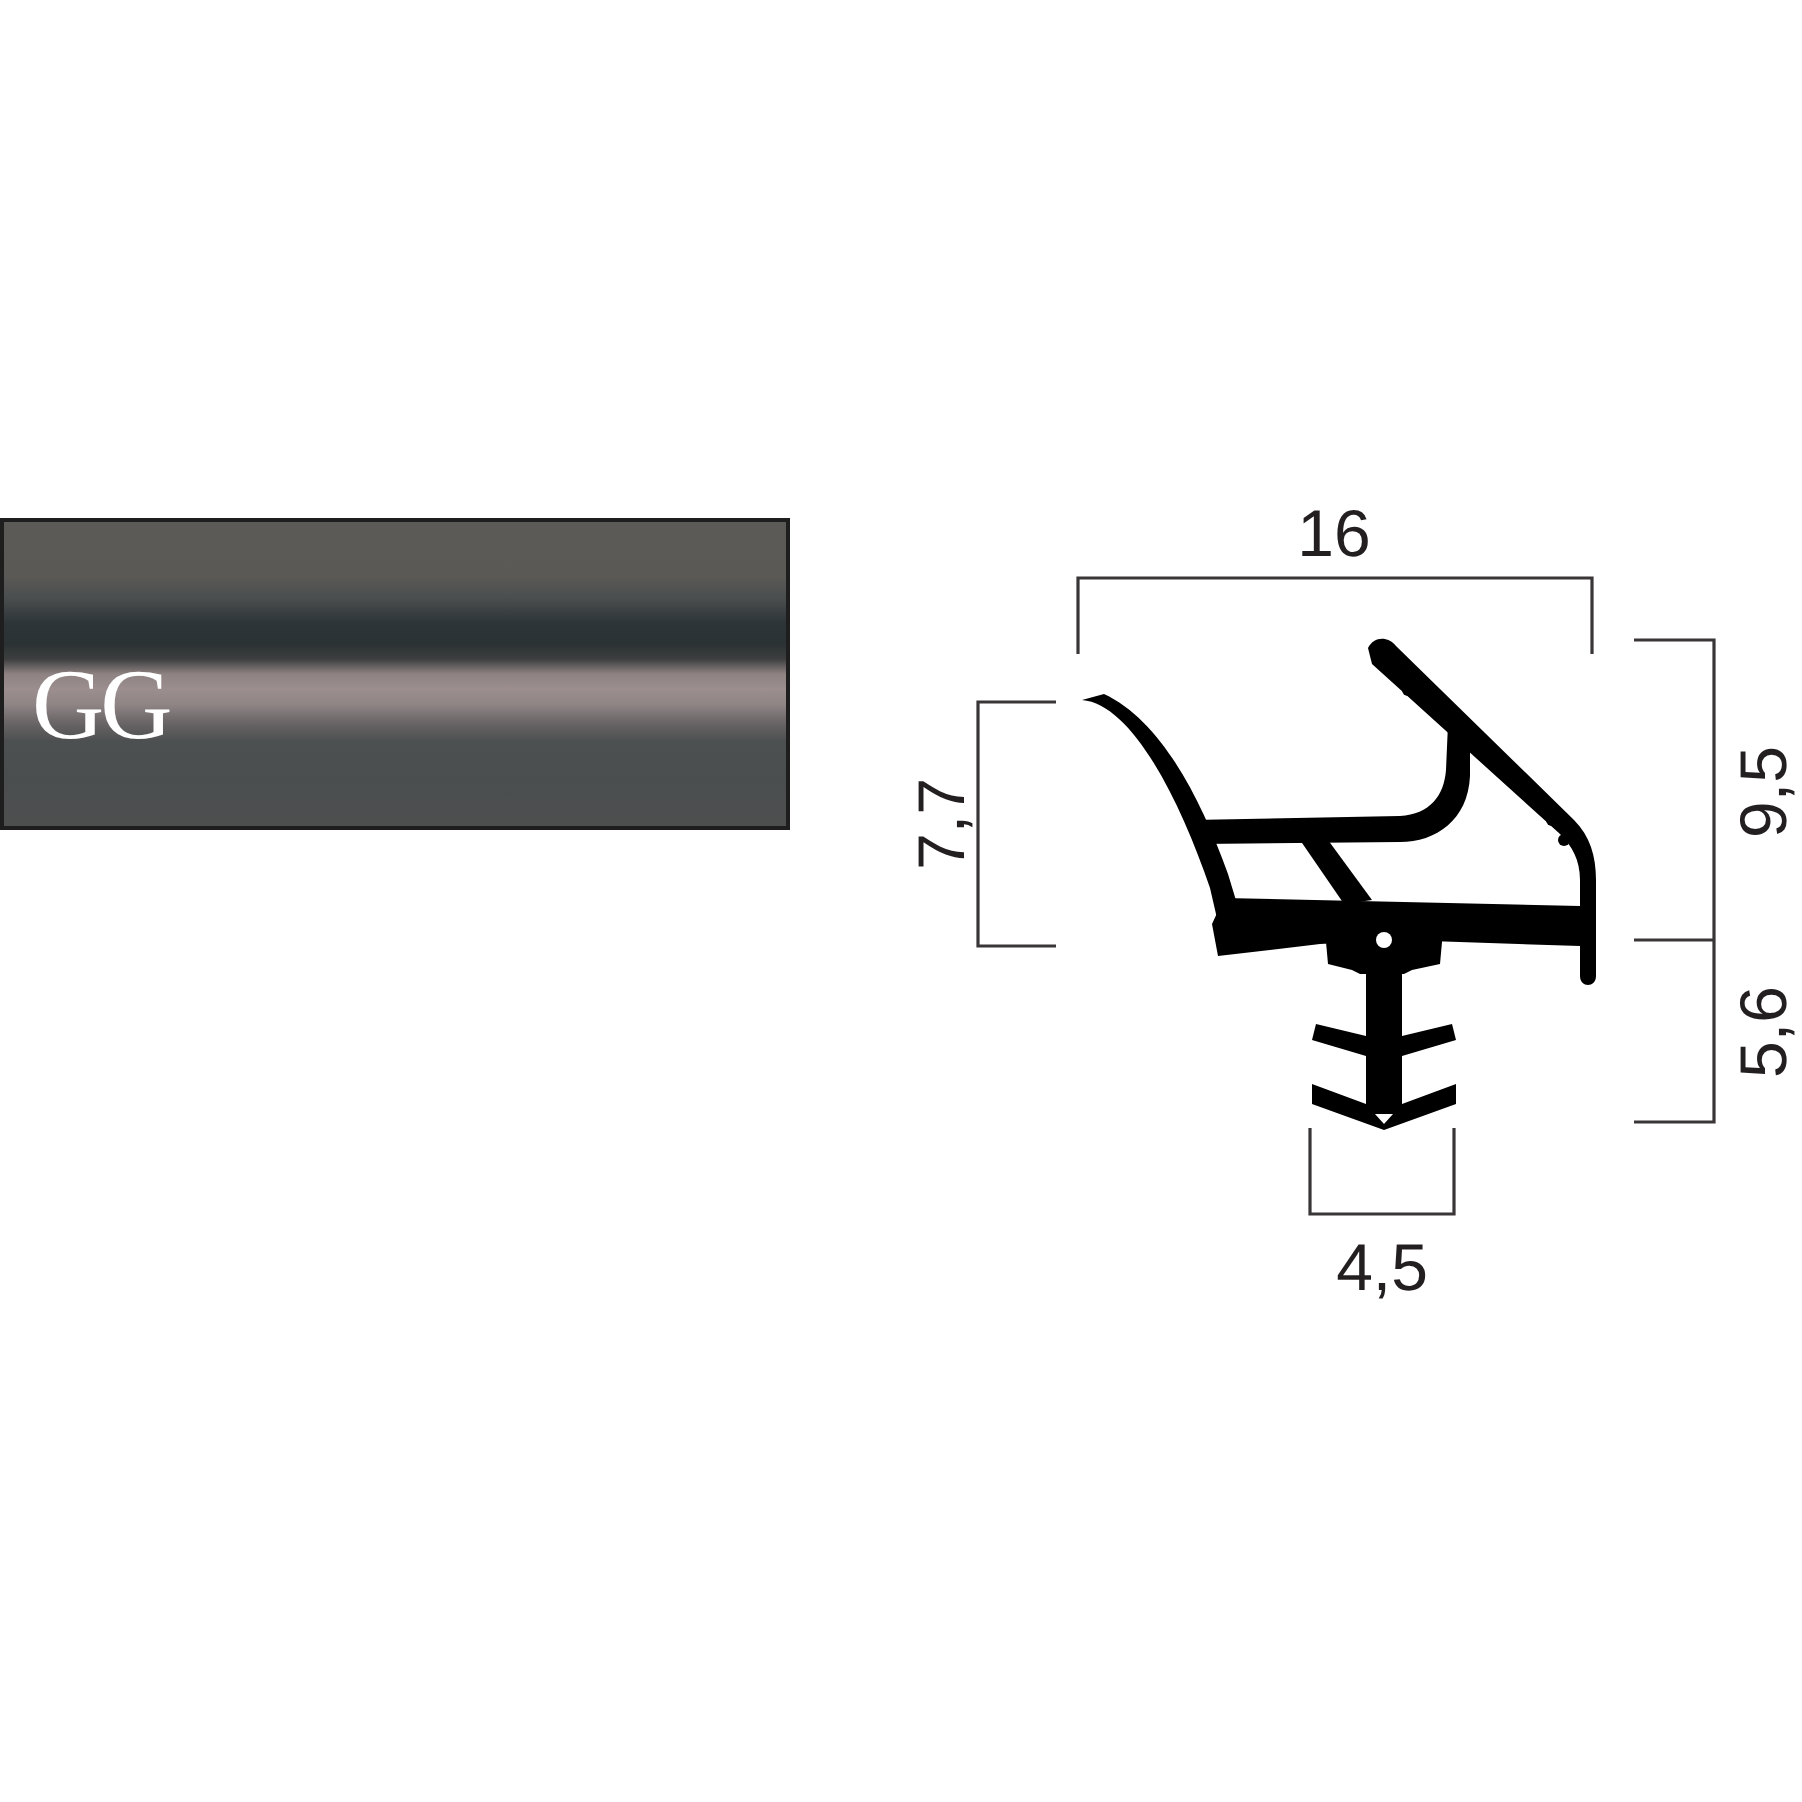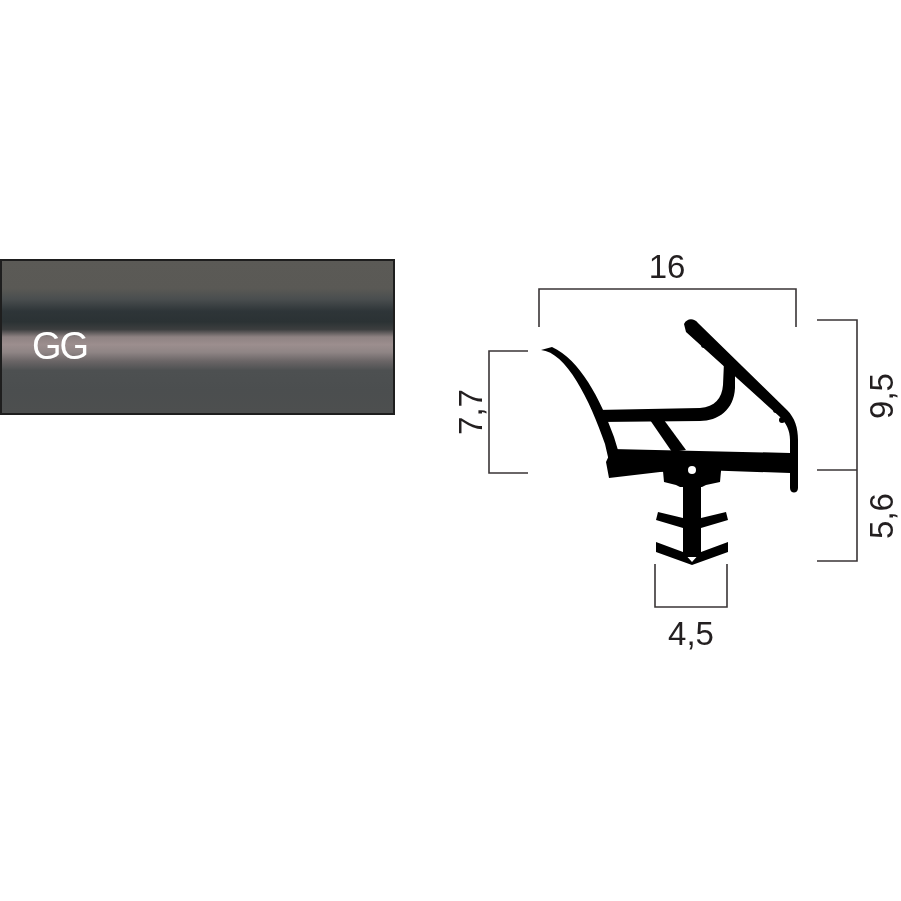--- a/index.html
+++ b/index.html
@@ -6,22 +6,22 @@
     body { width: 901px; height: 901px; position: relative; overflow: hidden; font-family: "Liberation Sans", sans-serif; }
     .swatch {
       position: absolute; left: 0; top: 259px; width: 391px; height: 152px;
       border: 2px solid #1e1e1e;
       background: linear-gradient(to bottom,
         #5b5a56 0%, #5a5955 18%, #4a4e4f 25%, #2e3538 33%, #2b3234 40%,
         #3c3e3f 45%, #8e8282 50%, #9c8e8e 55%, #8f8585 60%, #6a6566 66%,
         #4d5051 72%, #4b4e4f 85%, #4d4f4f 100%);
     }
     .swatch-label {
-      position: absolute; left: 30px; top: 66px;
-      color: #ffffff; font-family: Liberation Sans, sans-serif; font-size: 38px; line-height: 1;
+      position: absolute; left: 14px; top: 66px;
+      color: #ffffff; font-family: Liberation Serif, serif; font-size: 50px; line-height: 1;
       letter-spacing: -2px;
     }
     .drawing { position: absolute; left: 0; top: 0; width: 901px; height: 901px; }
     .dim-text { font-family: "Liberation Sans", sans-serif; font-size: 33px; fill: #231f20; }
     .dim-line { stroke: #3a3536; stroke-width: 1.6; fill: none; }
   </style>
 </head>
 <body>
 
 <div class="swatch">

